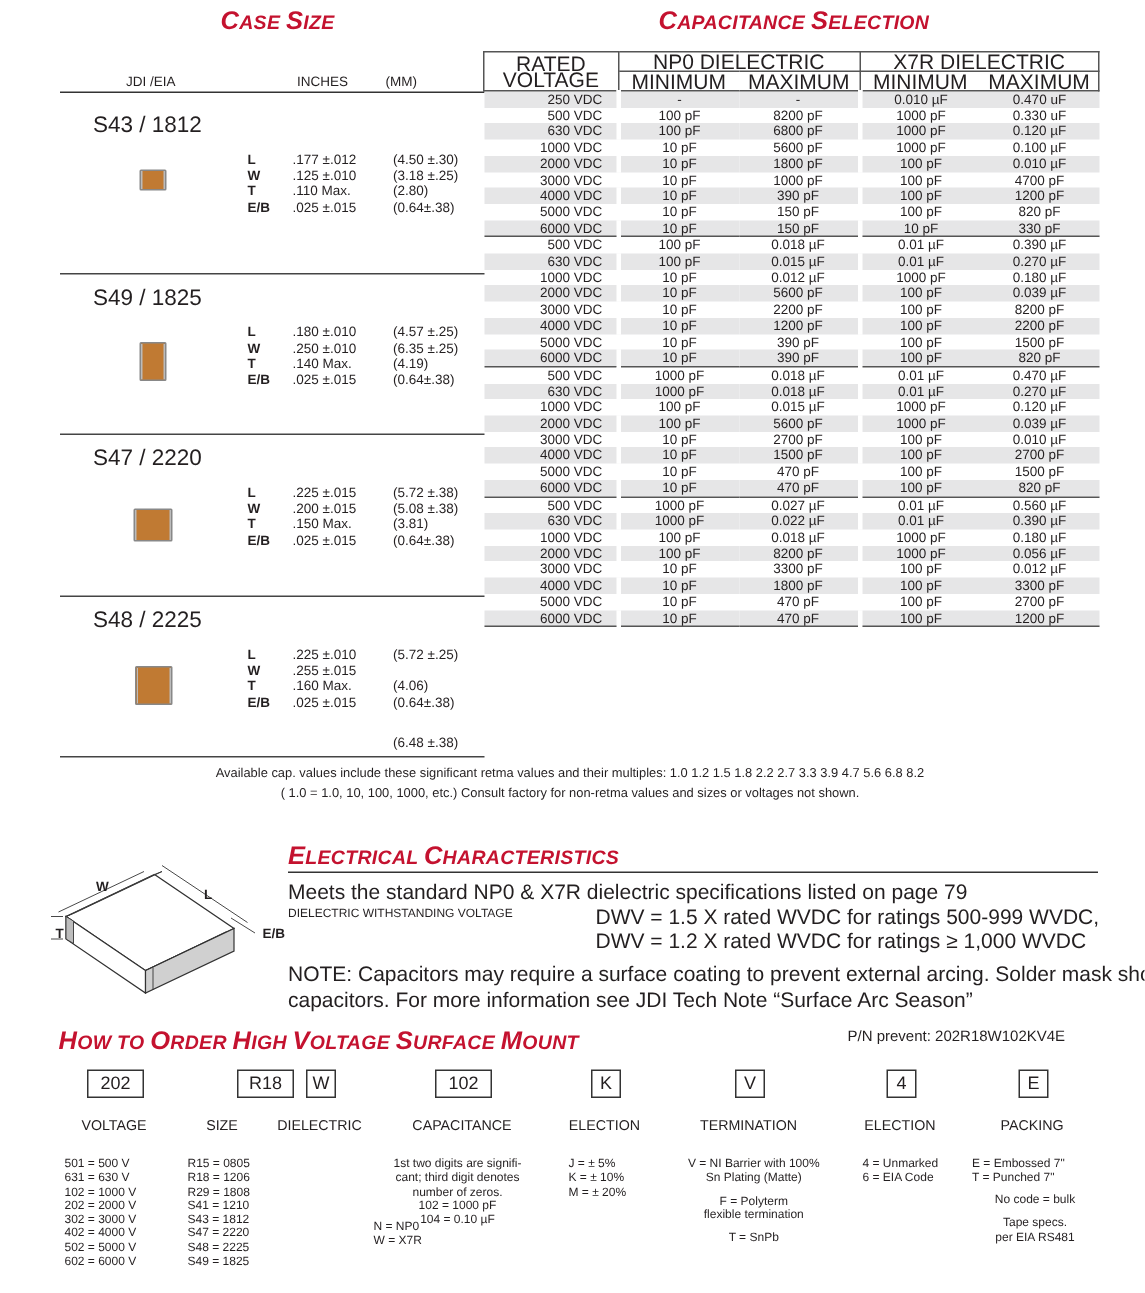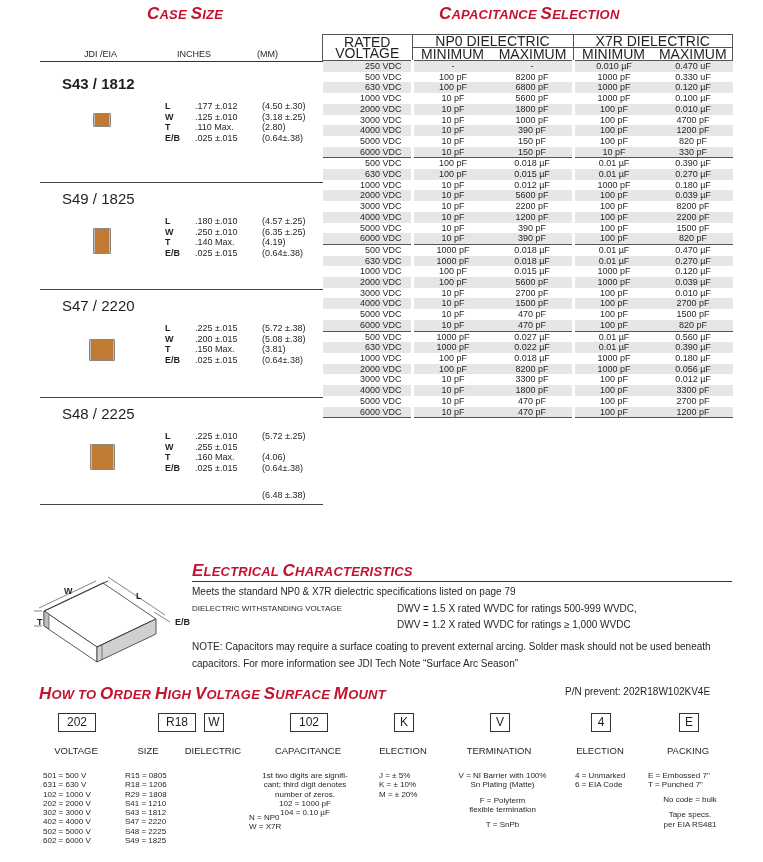--- a/index.html
+++ b/index.html
@@ -32,50 +32,50 @@
   .chip { position:absolute; background:#c07a33; border:1px solid #888; box-shadow: inset 1px 0 0 #bbb, inset -1px 0 0 #bbb; border-radius:1px; }
   .dims { position:absolute; font-size:9px; line-height:10.6px; }
   .dims .lbl { position:absolute; left:0; font-weight:bold; }
   .dims .in { position:absolute; left:30px; white-space:nowrap; }
   .dims .mm { position:absolute; left:97px; white-space:nowrap; }
 
   .retma { position:absolute; left:80px; width:600px; text-align:center; font-size:8.6px; line-height:13px; }
 
   
   .elec-line { position:absolute; left:192px; top:581px; width:540px; border-top:1px solid #333; }
-  .txt { position:absolute; font-size:10px; white-space:nowrap; }
+  .txt { position:absolute; font-size:14px; white-space:nowrap; }
 
   
   .box { position:absolute; border:1px solid #333; font-size:12px; text-align:center; height:17px; line-height:17px; }
   .olabel { position:absolute; font-size:9.5px; text-align:center; }
   .codes { position:absolute; font-size:8px; line-height:9.3px; white-space:nowrap; }
   .codes.center { text-align:center; }
 </style>
 </head>
 <body>
 
 <div class="sc-title red" style="left:127px; top:4px;margin-left:20px;">
   <span class="big">C</span><span class="sm">ASE </span><span class="big">S</span><span class="sm">IZE</span>
 </div>
 <div class="sc-title red" style="left:439px; top:4px;">
   <span class="big">C</span><span class="sm">APACITANCE </span><span class="big">S</span><span class="sm">ELECTION</span>
 </div>
 
 <div class="hdr-col" style="left:84px;">JDI /EIA</div>
-<div class="hdr-col" style="left:177px;">INCHES</div>
+<div class="hdr-col" style="left:198px;">INCHES</div>
 <div class="hdr-col" style="left:257px;">(MM)</div>
 <div class="hdr-line"></div>
 
 <div class="group-line" style="top:182px;"></div>
 <div class="group-line" style="top:289px;"></div>
 <div class="group-line" style="top:397px;"></div>
 <div class="group-line" style="top:504px; border-top-width:1.5px;"></div>
 
 <div id="cases-left">
-    <div class="case-name" style="top: 75px; font-weight: bold;">S43 / 1812</div>
+    <div class="case-name" style="top: 75px;">S43 / 1812</div>
     <div class="chip" style="left: 93px; top: 113px; width: 16px; height: 12px;"></div>
     <div class="dims" style="left: 165px; top: 101px;">
       <span class="lbl" style="top: 0px;">L</span>
       <span class="in" style="top: 0px;">.177 ±.012</span>
       <span class="mm" style="top: 0px;">(4.50 ±.30)</span>
       <span class="lbl" style="top: 10.6px;">W</span>
       <span class="in" style="top: 10.6px;">.125 ±.010</span>
       <span class="mm" style="top: 10.6px;">(3.18 ±.25)</span>
       <span class="lbl" style="top: 21.2px;">T</span>
       <span class="in" style="top: 21.2px;">.110 Max.</span>
@@ -380,20 +380,22 @@
         <td class="v" style="border-right: 3px solid rgb(255, 255, 255);">6000  VDC</td>
         <td class="c">10 pF</td>
         <td class="c" style="border-right: 3px solid rgb(255, 255, 255);">470 pF</td>
         <td class="c">100 pF</td>
         <td class="c">1200 pF</td>
       </tr>
     </tbody>
 </table>
 
 <div class="retma" style="top:509px;">
+  <div>Available cap. values include these significant retma values and their multiples:  1.0  1.2  1.5  1.8  2.2  2.7  3.3  3.9  4.7  5.6  6.8  8.2</div>
+  <div>( 1.0 = 1.0, 10, 100, 1000, etc.)    Consult factory for non-retma values and sizes or voltages not shown.</div>
 </div>
 
 <svg style="position:absolute; left:30px; top:575px;" width="150" height="95" viewBox="0 0 150 95">
 
   <polygon points="14,36 73,8 126,44 67,72" fill="#fff" stroke="#333" stroke-width="0.8"></polygon>
 
   <polygon points="14,36 19,34 78,6 73,8" fill="#c9c9c9" stroke="#333" stroke-width="0.6"></polygon>
 
   <polygon points="14,36 67,72 67,87 14,51" fill="#fff" stroke="#333" stroke-width="0.8"></polygon>
 

